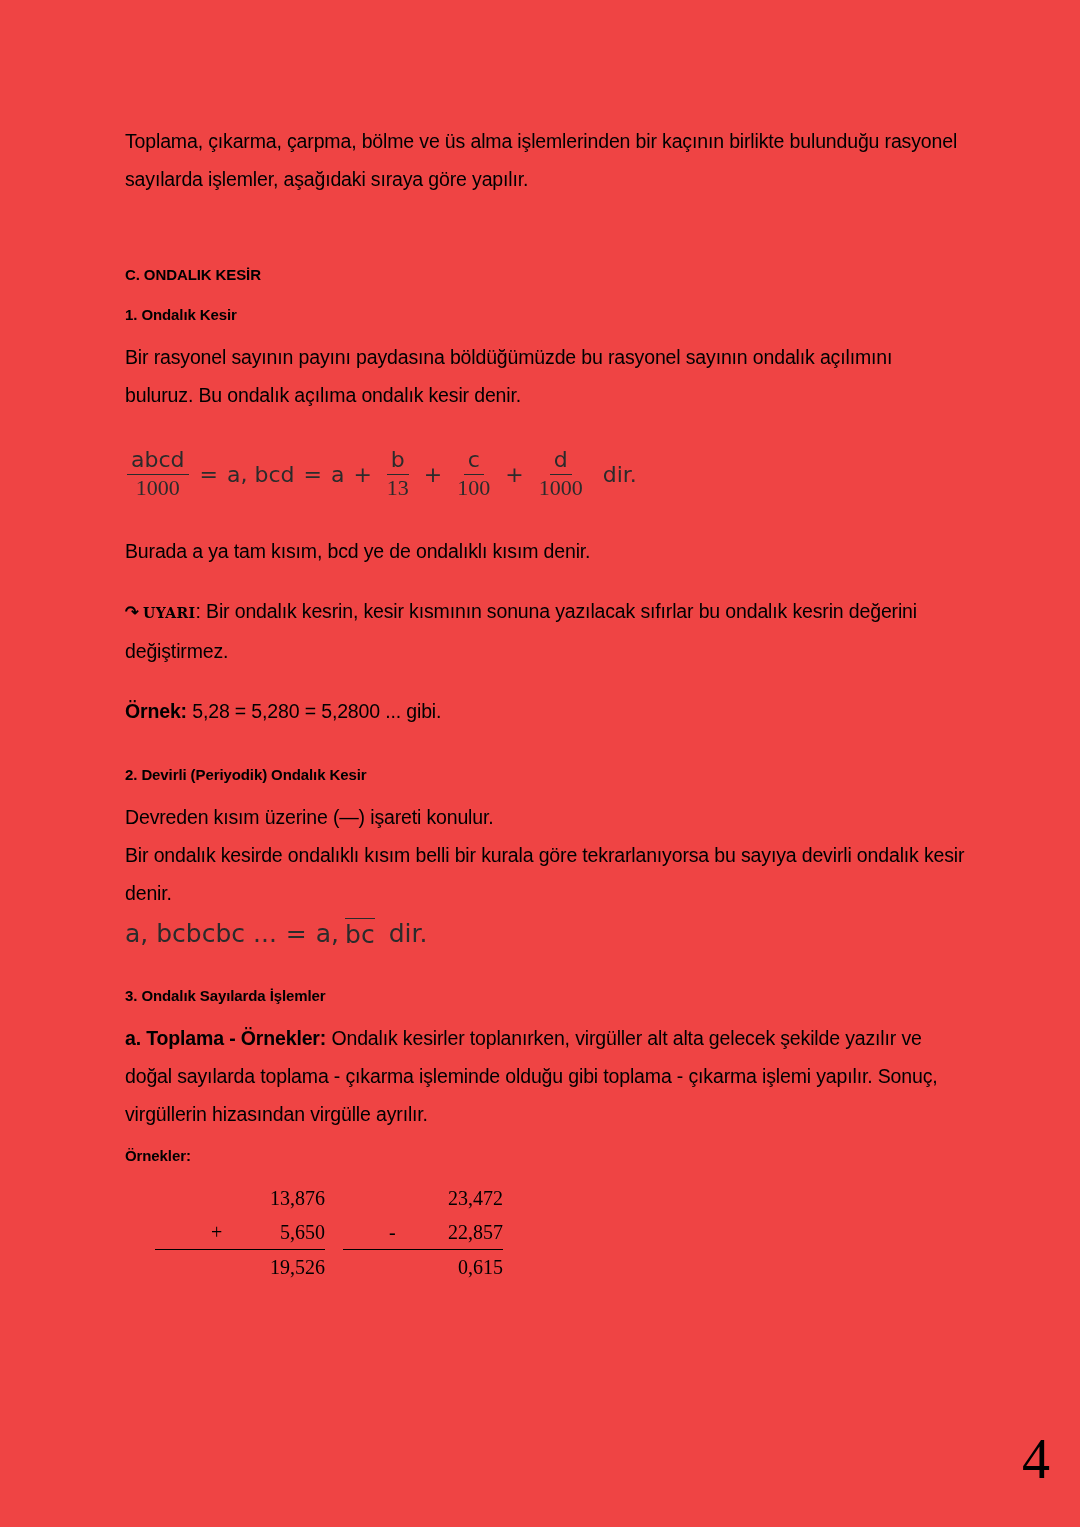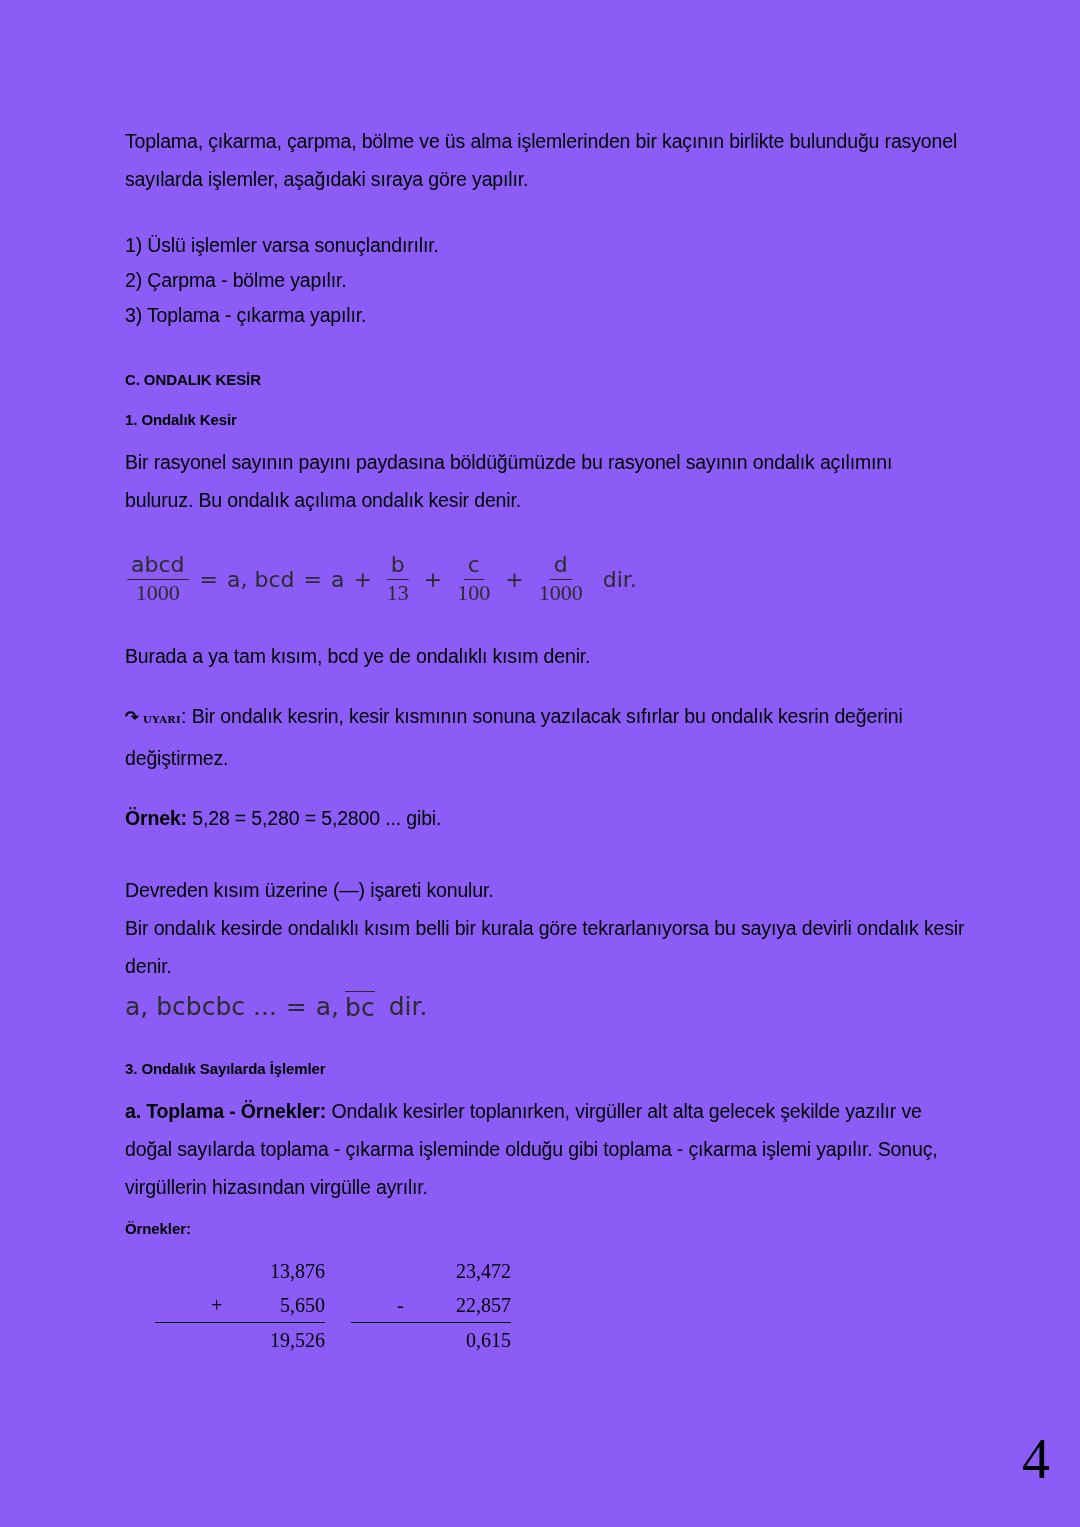--- a/index.html
+++ b/index.html
@@ -14,21 +14,21 @@
     font-family: "Liberation Sans", sans-serif;
     color: #000000;
     overflow: hidden;
   }
 
   .page {
     position: absolute;
     left: 0; top: 0;
     width: 1080px;
     height: 1527px;
-    background: #8b5cf6;
+    background: #ef4444;
   }
 
   .content {
     position: absolute;
     left: 125px;
     top: 122px;
     width: 840px;
   }
 
   
@@ -98,28 +98,28 @@
     font-family: "DejaVu Sans", sans-serif;
     font-size: 17px;
     font-weight: bold;
     display: inline-block;
     transform: scaleX(-1) rotate(0deg);
     margin-right: 4px;
   }
   .uyari-word {
     font-family: "DejaVu Serif", serif;
     font-weight: bold;
-    font-size: 10px;
+    font-size: 14px;
     letter-spacing: 0.4px;
   }
 
   
   .calc-wrap {
     display: flex;
-    gap: 8px;
+    gap: 0px;
     margin-top: 8px;
   }
   .calc {
     font-family: "Liberation Serif", serif;
     font-size: 20px;
     line-height: 34px;
   }
   .calc .row {
     display: flex;
     justify-content: flex-end;
@@ -154,25 +154,20 @@
 </head>
 <body>
 
 <div class="page">
   <div class="content">
 
     <p class="para">Toplama, çıkarma, çarpma, bölme ve üs alma işlemlerinden bir kaçının birlikte bulunduğu rasyonel sayılarda işlemler, aşağıdaki sıraya göre yapılır.</p>
 
     <div class="gap-lg"></div>
 
-    <div>
-      <div class="list-line">1) Üslü işlemler varsa sonuçlandırılır.</div>
-      <div class="list-line">2) Çarpma - bölme yapılır.</div>
-      <div class="list-line">3) Toplama - çıkarma yapılır.</div>
-    </div>
 
     <div class="gap-lg"></div>
 
     <h2 class="heading">C. ONDALIK KESİR</h2>
 
     <div class="gap-xs"></div>
 
     <h3 class="heading">1. Ondalık Kesir</h3>
 
     <div class="gap-xs"></div>
@@ -221,20 +216,21 @@
 
     <div class="gap-md"></div>
 
     <p class="para">
       <span class="bold-run">Örnek:</span>
       <span>5,28 = 5,280 = 5,2800 ... gibi.</span>
     </p>
 
     <div style="height:28px"></div>
 
+    <h3 class="heading">2. Devirli (Periyodik) Ondalık Kesir</h3>
 
     <div class="gap-xs"></div>
 
     <p class="para">Devreden kısım üzerine (—) işareti konulur.</p>
 
     <p class="para">Bir ondalık kesirde ondalıklı kısım belli bir kurala göre tekrarlanıyorsa bu sayıya devirli ondalık kesir denir.</p>
 
     <div class="gap-xs"></div>
 
     <div class="formula" style="font-size:25px">

